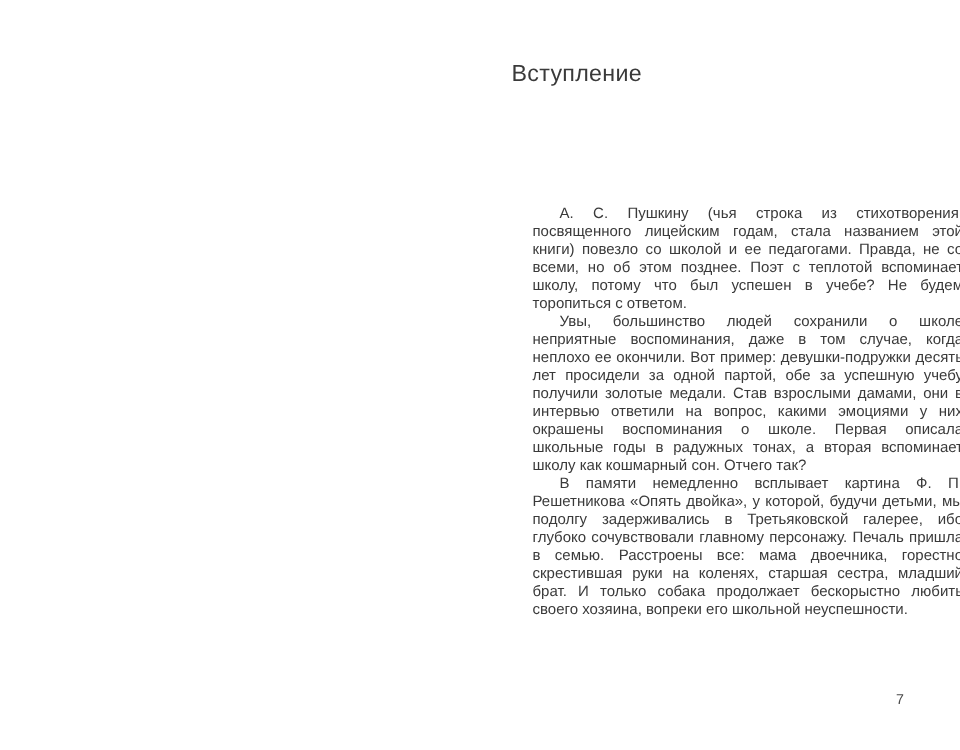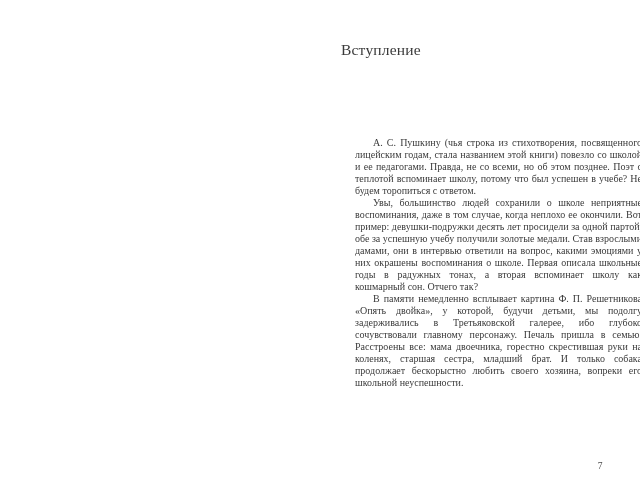--- a/index.html
+++ b/index.html
@@ -6,21 +6,21 @@
     margin: 0;
     padding: 0;
     background: #ffffff;
   }
   .book-page {
     position: relative;
     width: 640px;
     height: 500px;
     background: #ffffff;
     overflow: hidden;
-    font-family: Liberation Serif, serif;
+    font-family: Liberation Sans, sans-serif;
     color: #3a3a3a;
   }
   .chapter-title {
     position: absolute;
     left: 341px;
     top: 41px;
     margin: 0;
     font-size: 15.5px;
     font-weight: 400;
     letter-spacing: 0.2px;

